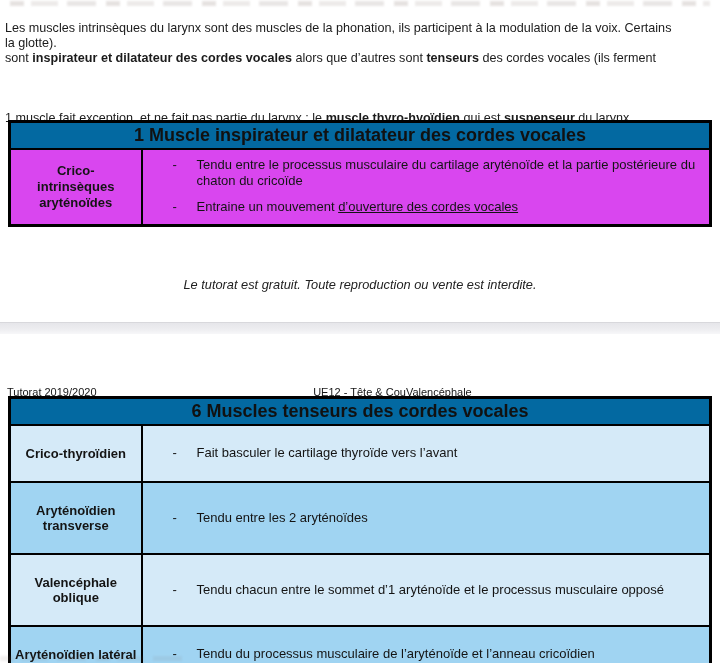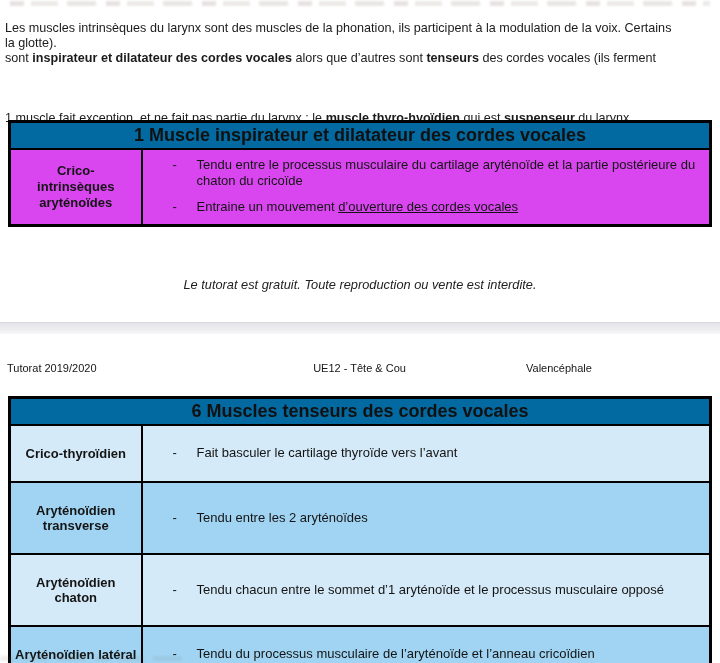--- a/index.html
+++ b/index.html
@@ -53,21 +53,21 @@
   
   .separator { position:absolute; top:322px; left:0; width:720px; height:12px;
     border-top:1px solid #d8d8dc;
     background:linear-gradient(180deg,#e6e6ea 0%,#ededf0 55%,#f7f7f9 100%); }
 
   
   .p2-header { position:absolute; top:362px; left:7px; width:705px; display:flex;
     align-items:baseline; font-size:11px; color:#161616; }
   .p2-header .h-left  { flex:1 1 0; text-align:left; }
   .p2-header .h-center{ flex:0 0 auto; text-align:left; }
-  .p2-header .h-right { flex:1 1 0; text-align:center; }
+  .p2-header .h-right { flex:1 1 0; text-align:left;margin-top:24px; }
 
   
   #table2 { top:396px; }
   #table2 th { height:27px; }
   #table2 td { height:33px; }
   #table2 tbody tr:nth-child(odd)  td { background:#d5eaf8; }
   #table2 tbody tr:nth-child(even) td { background:#a0d4f2; }
   #table2 .label-cell { line-height:15px; padding:20px 3px; }
 </style>
 </head>
@@ -154,21 +154,21 @@
       <tr>
         <td class="label-cell">Aryténoïdien transverse</td>
         <td class="desc-cell">
           <div class="bullet">
             <span class="dash">-</span>
             <span class="btxt">Tendu entre les 2 aryténoïdes</span>
           </div>
         </td>
       </tr>
       <tr>
-        <td class="label-cell">Aryténoïdien chaton</td>
+        <td class="label-cell">Valencéphale oblique</td>
         <td class="desc-cell">
           <div class="bullet">
             <span class="dash">-</span>
             <span class="btxt">Tendu chacun entre le sommet d’1 aryténoïde et le processus musculaire opposé</span>
           </div>
         </td>
       </tr>
       <tr>
         <td class="label-cell">Aryténoïdien latéral</td>
         <td class="desc-cell">

